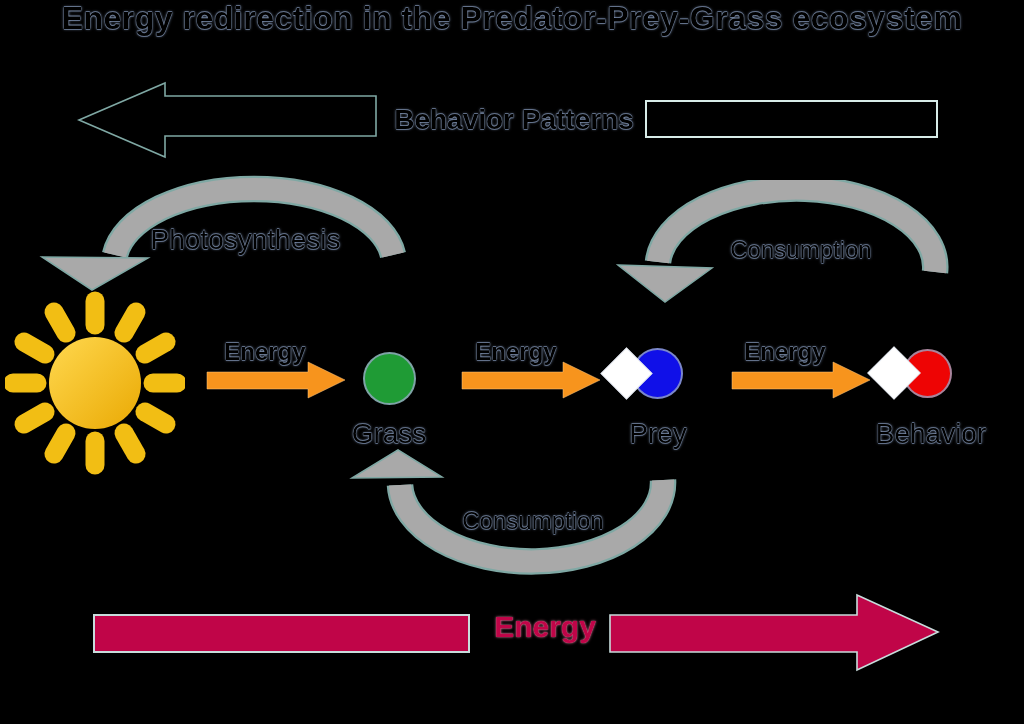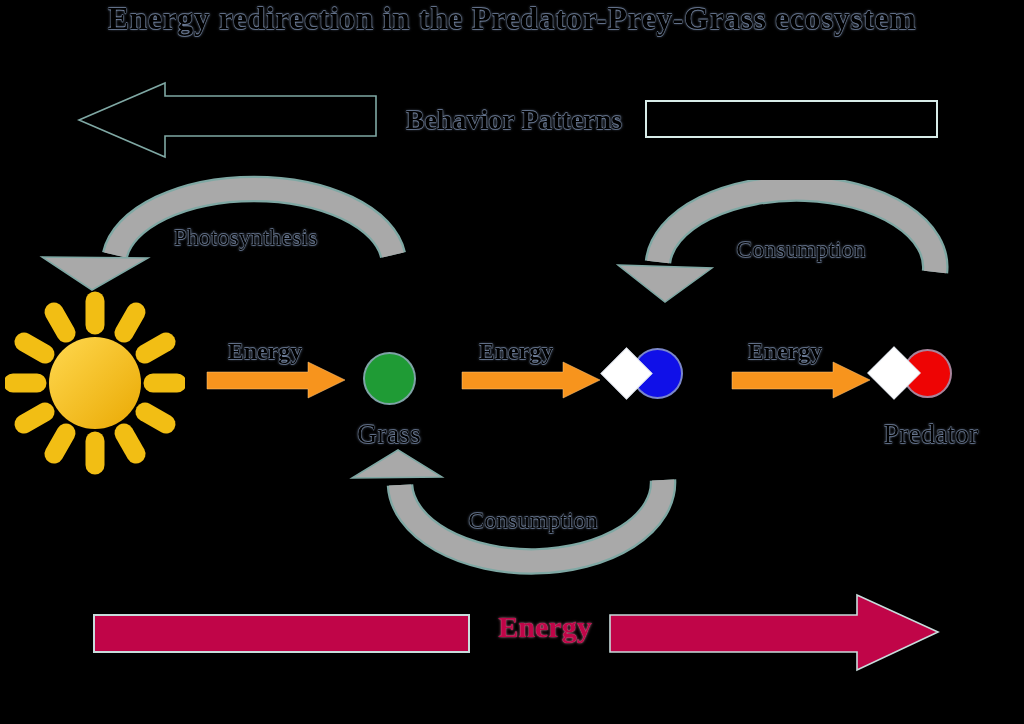--- a/index.html
+++ b/index.html
@@ -1,19 +1,19 @@
 <!DOCTYPE html>
 <html style="--c-background: #000000; --c-arc-gray: #A9A9A9; --c-arc-outline: #7FA8A4; --c-arrow-orange: #F7941D; --c-energy-crimson: #C00548; --c-grass-green: #1F9B35; --c-prey-blue: #1010E8; --c-predator-red: #EE0404; --c-sun-yellow: #F2BE14; --c-box-outline: #D8ECE8; --c-text-halo: #8CA0C3;"><head>
 <meta charset="utf-8">
 <style>
   html,body{margin:0;padding:0;background:#000;}
   #stage{
     position:relative;width:1024px;height:724px;overflow:hidden;
     background:var(--c-background,#000);
-    font-family:Liberation Serif, serif;
+    font-family:Liberation Sans, sans-serif;
   }
   #stage *{box-sizing:border-box;}
   .abs{position:absolute;}
   
   .halo{
     color:#000;
     text-shadow:0 0 3px rgba(140,160,195,.95),0 0 1px rgba(170,190,215,.9),
                 0 1px 0 rgba(130,150,185,.55),0 -1px 0 rgba(130,150,185,.55);
     white-space:nowrap;text-align:center;
   }
@@ -22,21 +22,21 @@
   #top-arrow{left:70px;top:80px;}
   #top-arrow polygon{fill:#000;stroke:var(--c-arc-outline,#7FA8A4);stroke-width:1.6;}
   #behavior-label{left:383px;top:104px;width:262px;font-size:28px;font-weight:700;}
   #behavior-box{left:645px;top:100px;width:293px;height:38px;border:2px solid var(--c-box-outline,#D8ECE8);background:#000;}
 
   .arc-under{fill:none;stroke:var(--c-arc-outline,#7FA8A4);stroke-width:26.5;}
   .arc-over{fill:none;stroke:var(--c-arc-gray,#A9A9A9);stroke-width:22;}
   .arc-head{fill:var(--c-arc-gray,#A9A9A9);stroke:var(--c-arc-outline,#7FA8A4);stroke-width:1.5;}
 
   #photo-arc{left:25px;top:160px;}
-  #photo-label{left:148px;top:224px;width:195px;font-size:24px;font-weight:400;}
+  #photo-label{left:148px;top:224px;width:195px;font-size:28px;font-weight:400;}
 
   #cons-top-arc{left:595px;top:180px;}
   #cons-top-label{left:706px;top:236px;width:190px;font-size:24px;font-weight:400;}
 
   #cons-bottom-arc{left:325px;top:435px;}
   #cons-bottom-label{left:438px;top:507px;width:190px;font-size:24px;font-weight:400;}
 
   #sun{left:5px;top:290px;}
   #sun line{stroke:var(--c-sun-yellow,#F2BE14);stroke-width:19;stroke-linecap:round;}
 
@@ -119,21 +119,22 @@
   <div id="el2" class="abs halo elabel">Energy</div>
   <div id="el3" class="abs halo elabel">Energy</div>
 
   <div id="grass-dot" class="abs dot"></div>
   <div id="prey-dot" class="abs dot"></div>
   <div id="prey-diamond" class="abs diamond"></div>
   <div id="predator-dot" class="abs dot"></div>
   <div id="predator-diamond" class="abs diamond"></div>
 
   <div id="grass-label" class="abs halo olabel">Grass</div>
-  <div id="predator-label" class="abs halo olabel">Predator</div>
+  <div id="prey-label" class="abs halo olabel">Prey</div>
+  <div id="predator-label" class="abs halo olabel">Behavior</div>
 
   <svg id="cons-top-arc" class="abs" width="390" height="135" viewBox="0 0 390 135">
     <path class="arc-under" d="M 340 92 A 138 78 0 0 0 63 82"></path>
     <path class="arc-over" d="M 340 92 A 138 78 0 0 0 63 82"></path>
     <polygon class="arc-head" points="23,85 117,88 70,122"></polygon>
   </svg>
   <div id="cons-top-label" class="abs halo">Consumption</div>
 
   <svg id="cons-bottom-arc" class="abs" width="370" height="140" viewBox="0 0 370 140">
     <path class="arc-under" d="M 338 45 A 130 78 0 0 1 75 50"></path>

